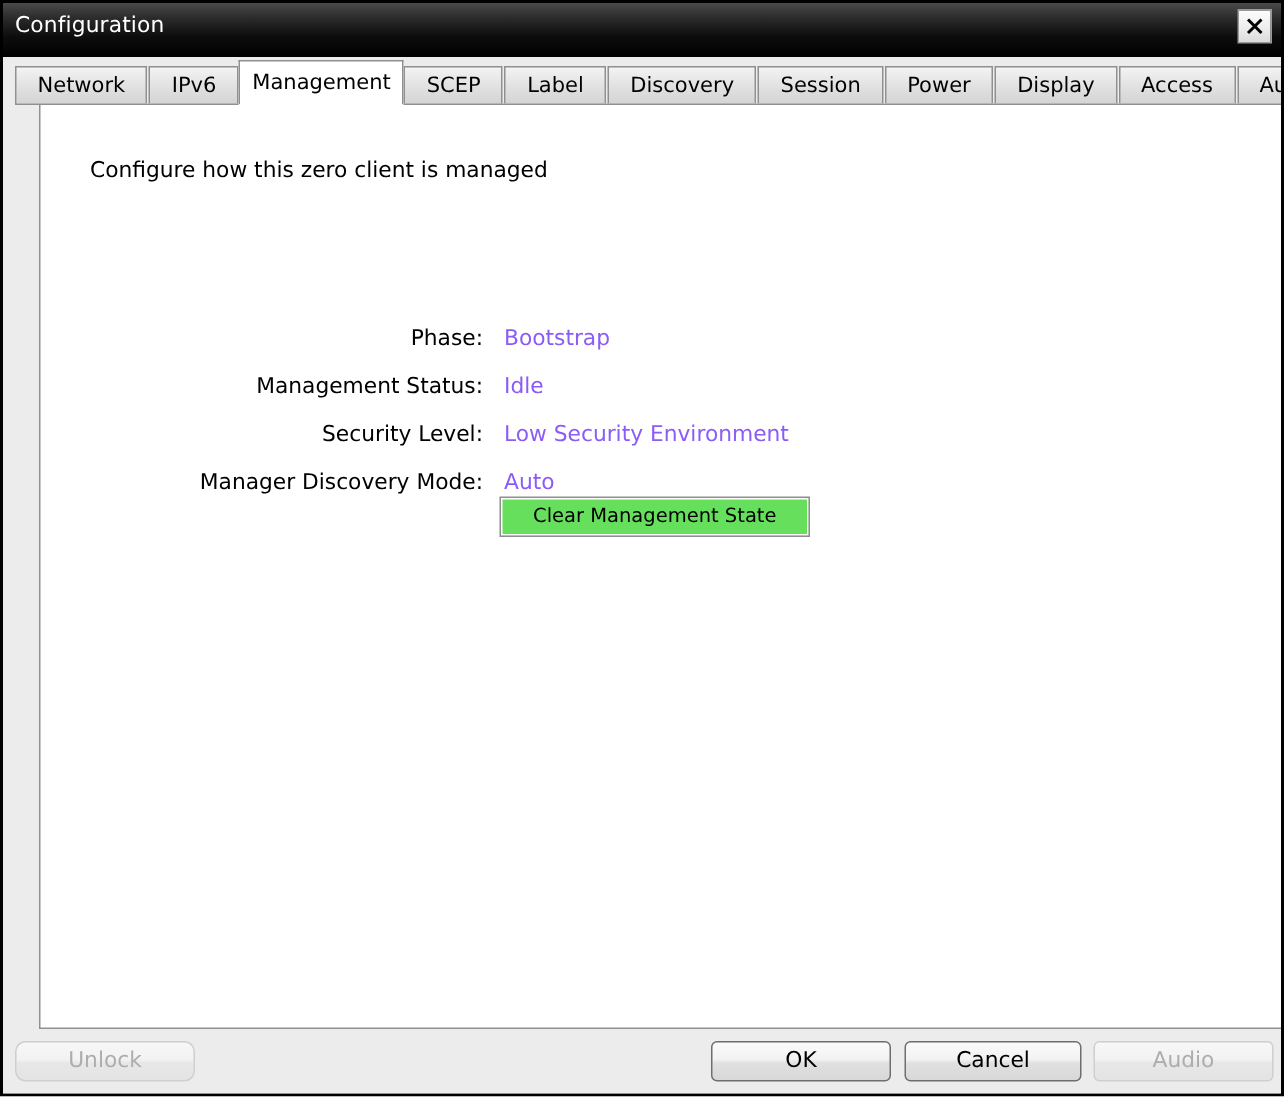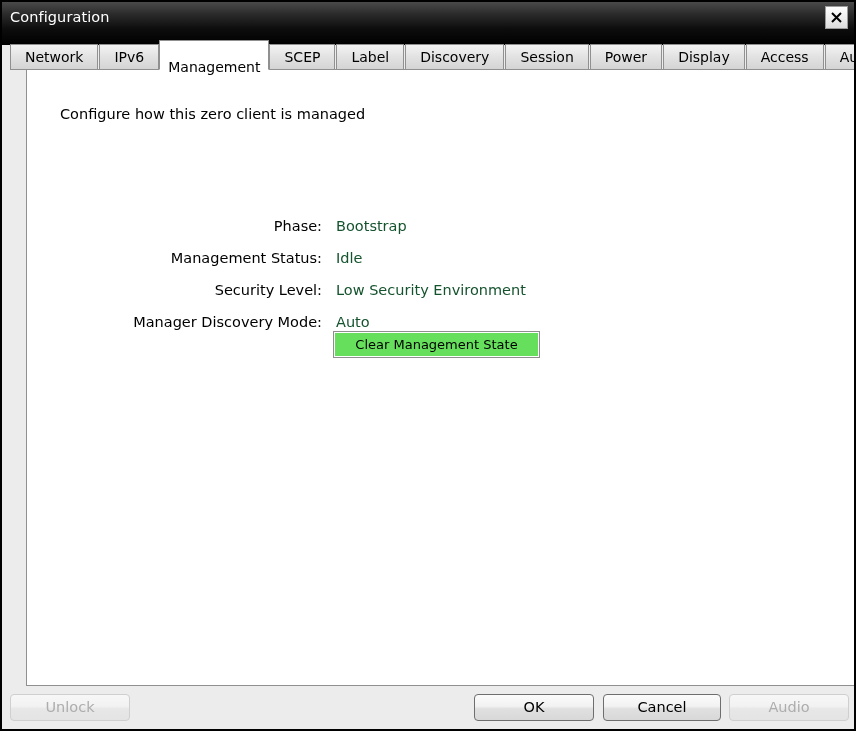--- a/index.html
+++ b/index.html
@@ -22,21 +22,21 @@
     border: 2px solid #000000;
     overflow: hidden;
   }
 
   
   .titlebar {
     position: absolute;
     left: 0;
     top: 0;
     width: 852px;
-    height: 43px;
+    height: 36px;
     background: linear-gradient(to bottom,
         #4a4a4a 0%,
         #2b2b2b 28%,
         #0d0d0d 62%,
         #000000 100%);
     overflow: hidden;
   }
   .titlebar-text {
     position: absolute;
     left: 8px;
@@ -86,21 +86,21 @@
   }
   .tab.active {
     height: 30px;
     line-height: 29px;
     background: #ffffff;
     border: 1px solid #909090;
     border-bottom: 1px solid #ffffff;
     z-index: 3;
     margin-left: -1px;
     margin-right: 0px;
-    padding: 12px 8px;
+    padding: 0 8px;
   }
 
   
   .content-panel {
     position: absolute;
     left: 24px;
     top: 67px;
     width: 836px;
     height: 617px;
     box-sizing: border-box;
@@ -134,21 +134,21 @@
     width: 295px;
     text-align: right;
     font-size: 14.5px;
     color: #000000;
     white-space: nowrap;
     padding-right: 0;
   }
   .field-value {
     margin-left: 14px;
     font-size: 14.5px;
-    color: #14532d;
+    color: #8b5cf6;
     white-space: nowrap;
   }
 
   
   .clear-button {
     position: absolute;
     left: 307px;
     top: 262px;
     width: 205px;
     height: 25px;
@@ -192,21 +192,21 @@
     border: 1px solid #6e6e6e;
     color: #000000;
     cursor: pointer;
   }
   .btn.disabled {
     border: 1px solid #cfcfcf;
     color: #adadad;
     cursor: default;
     background: linear-gradient(to bottom, #f7f7f7 0%, #f2f2f2 45%, #e7e7e7 55%, #e4e4e4 100%);
   }
-  .btn-unlock { left: 8px; width: 120px; }
+  .btn-unlock { left: 8px; width: 120px; border-radius: 7px; }
   .btn-ok     { left: 472px; }
   .btn-cancel { left: 601px; width: 118px; }
   .btn-apply  { left: 727px; width: 120px; }
 </style>
 </head>
 <body>
 
 <div class="window">
 
   <div class="titlebar">

